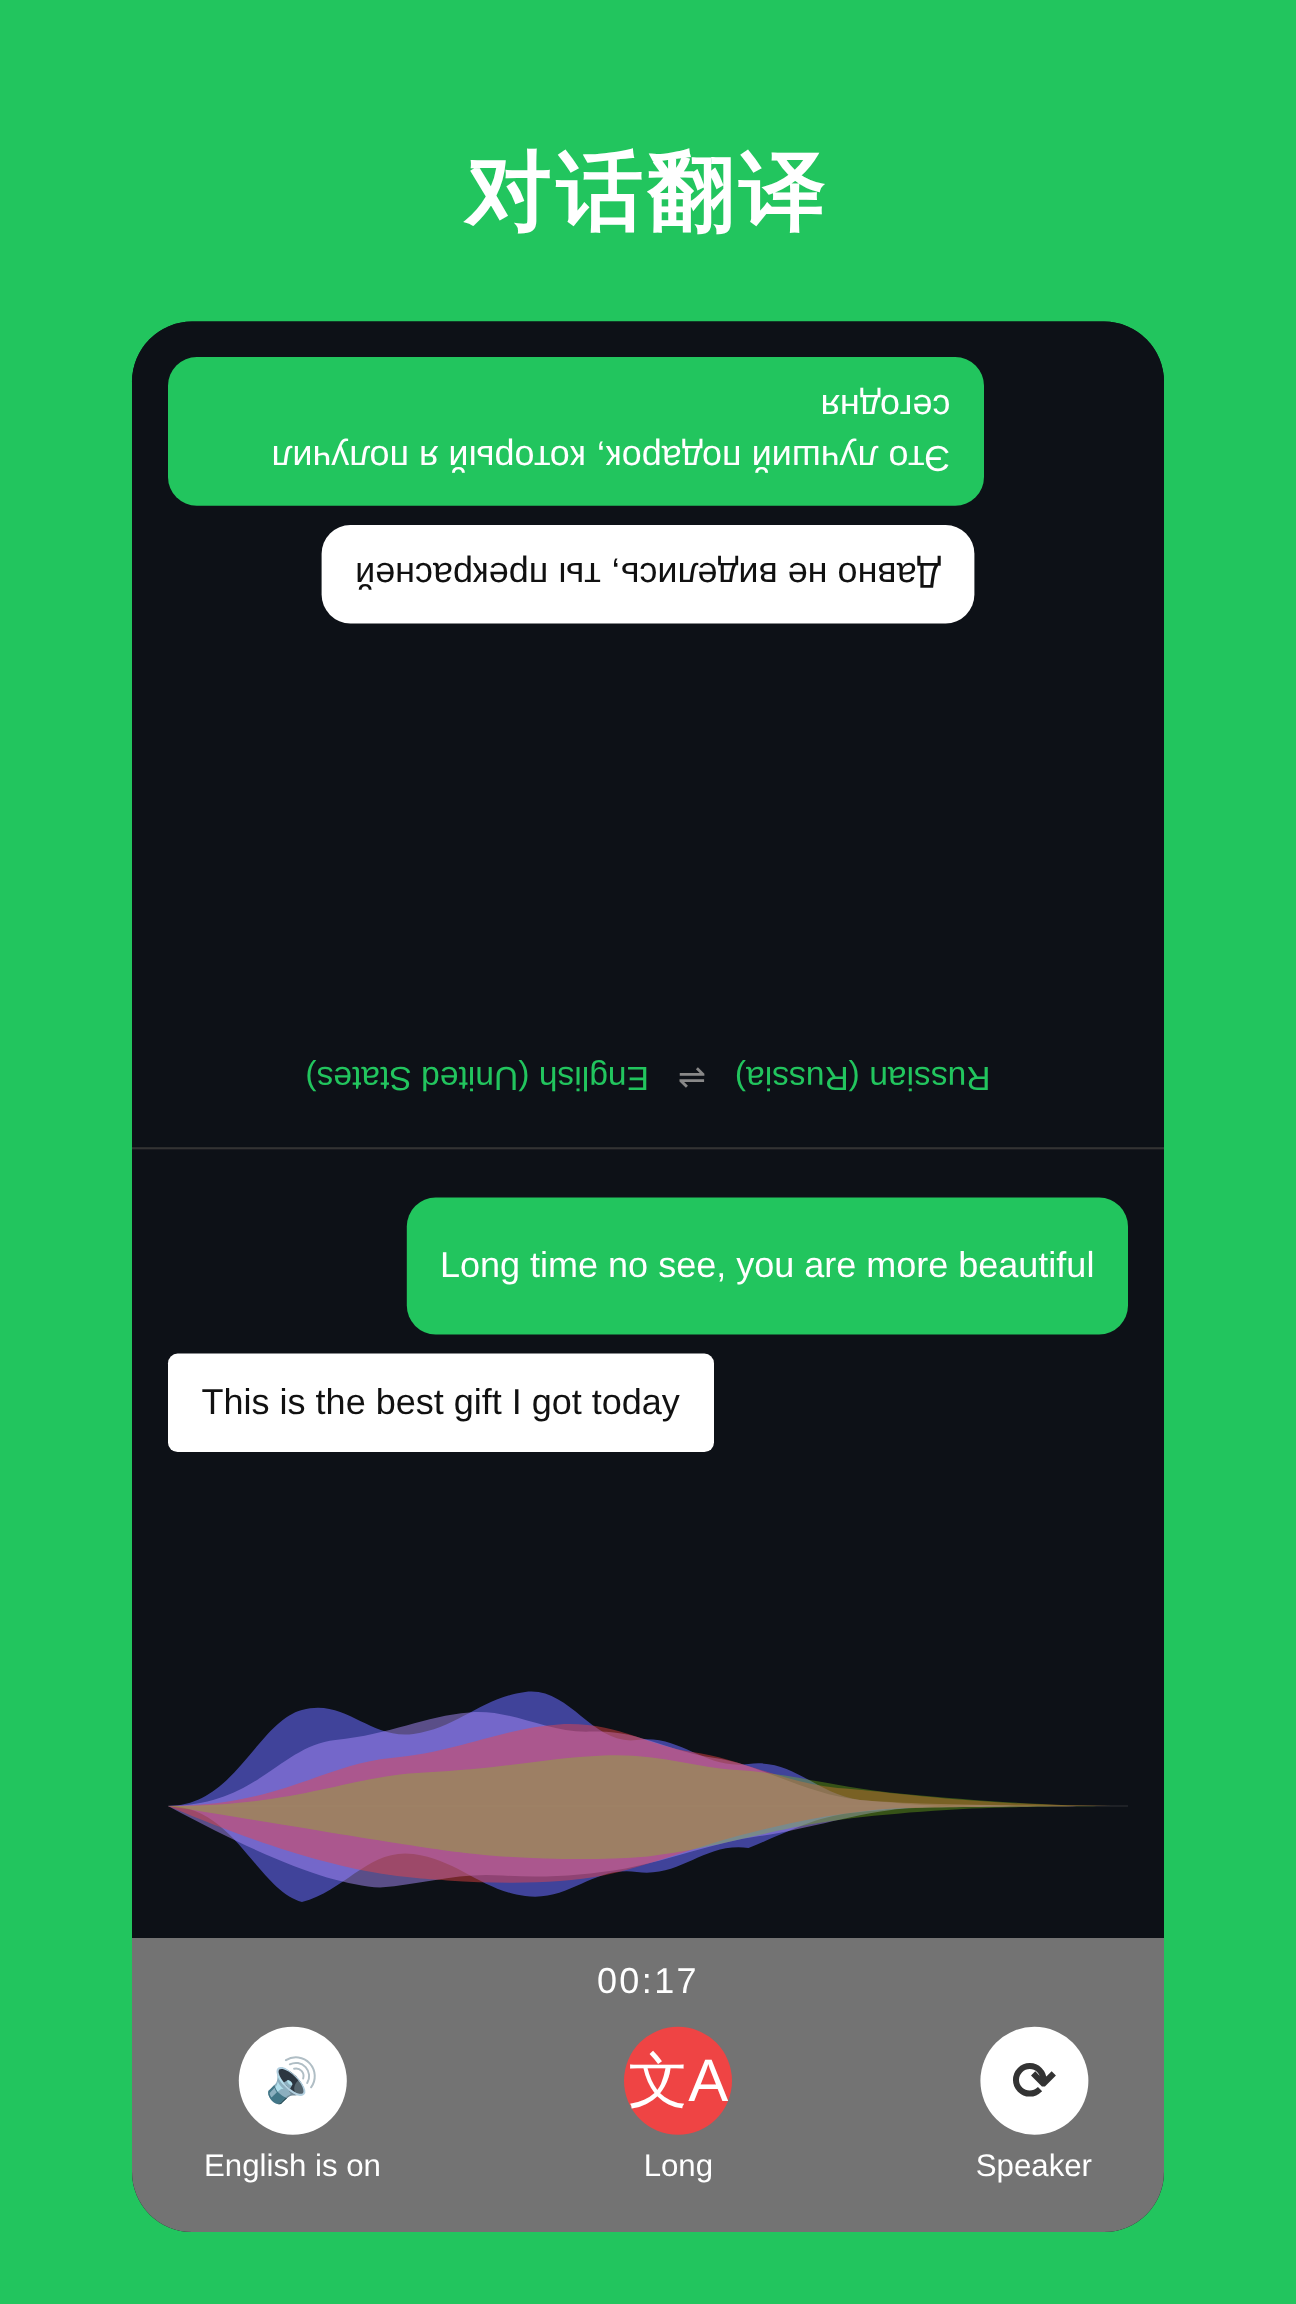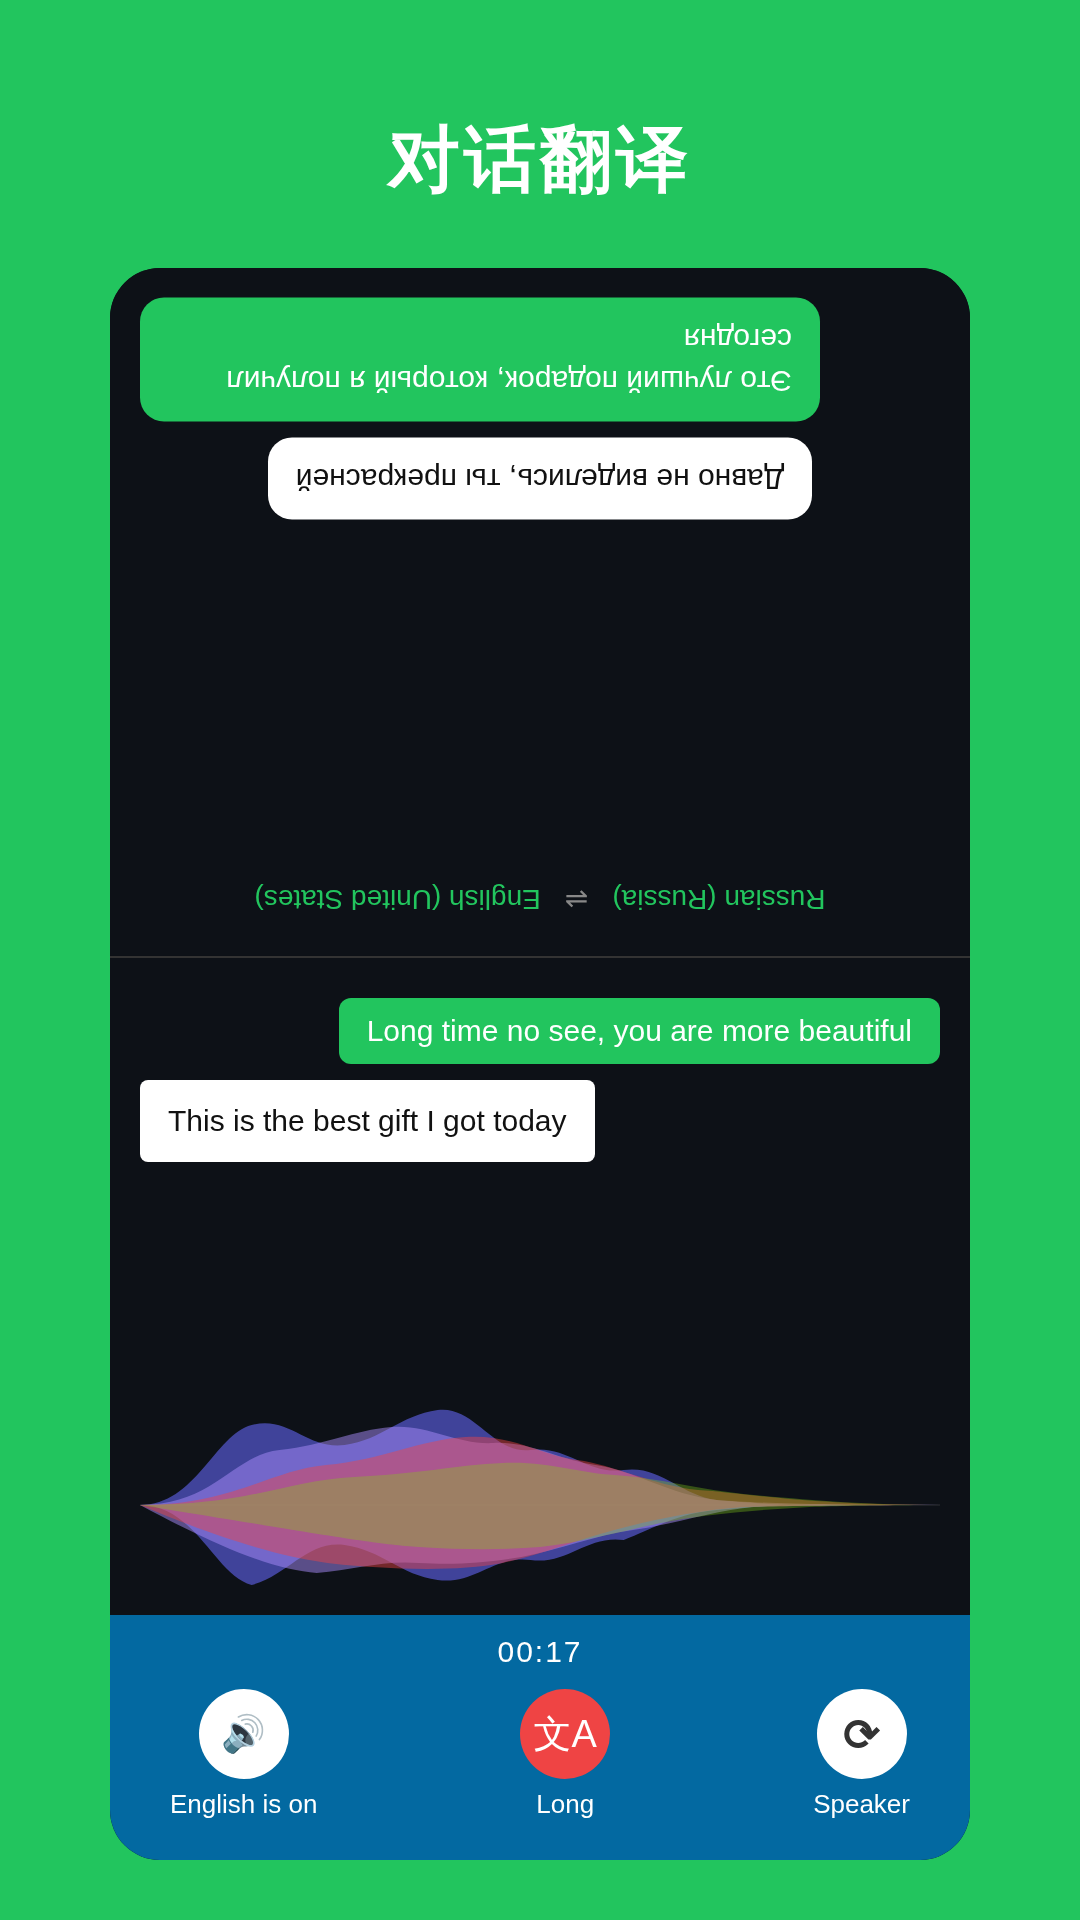--- a/index.html
+++ b/index.html
@@ -118,22 +118,22 @@
       display: flex;
       flex-direction: column;
       justify-content: flex-start;
       gap: 16px;
       padding-top: 10px;
     }
 
     .bubble-green {
       background-color: #22c55e;
       color: white;
-      border-radius: 12px;
-      padding: 12px 28px;
+      border-radius: 24px;
+      padding: 36px 28px;
       font-size: 30px;
       align-self: flex-end;
       max-width: 85%;
       line-height: 1.4;
     }
 
     .bubble-white {
       background-color: white;
       color: #111;
       border-radius: 8px;
@@ -154,21 +154,21 @@
       overflow: hidden;
     }
 
     .waveform-svg {
       width: 100%;
       height: 100%;
     }
 
     
     .controls-area {
-      background-color: #0369a1;
+      background-color: #737373;
       padding: 20px 60px 40px;
       display: flex;
       flex-direction: column;
       align-items: center;
       gap: 12px;
     }
 
     .timer {
       color: white;
       font-size: 30px;
@@ -310,21 +310,21 @@
 
       <div class="ctrl-btn">
         <div class="ctrl-circle">
           <span>🔊</span>
         </div>
         <span class="ctrl-label">English is on</span>
       </div>
 
       <div class="ctrl-btn">
         <div class="ctrl-circle red">
-          <span style="font-size:38px;">文A</span>
+          <span style="font-size:50px;">文A</span>
         </div>
         <span class="ctrl-label">Long</span>
       </div>
 
       <div class="ctrl-btn">
         <div class="ctrl-circle">
           <span style="font-size:44px; color:#333; font-weight:bold;">⟳</span>
         </div>
         <span class="ctrl-label">Speaker</span>
       </div>

